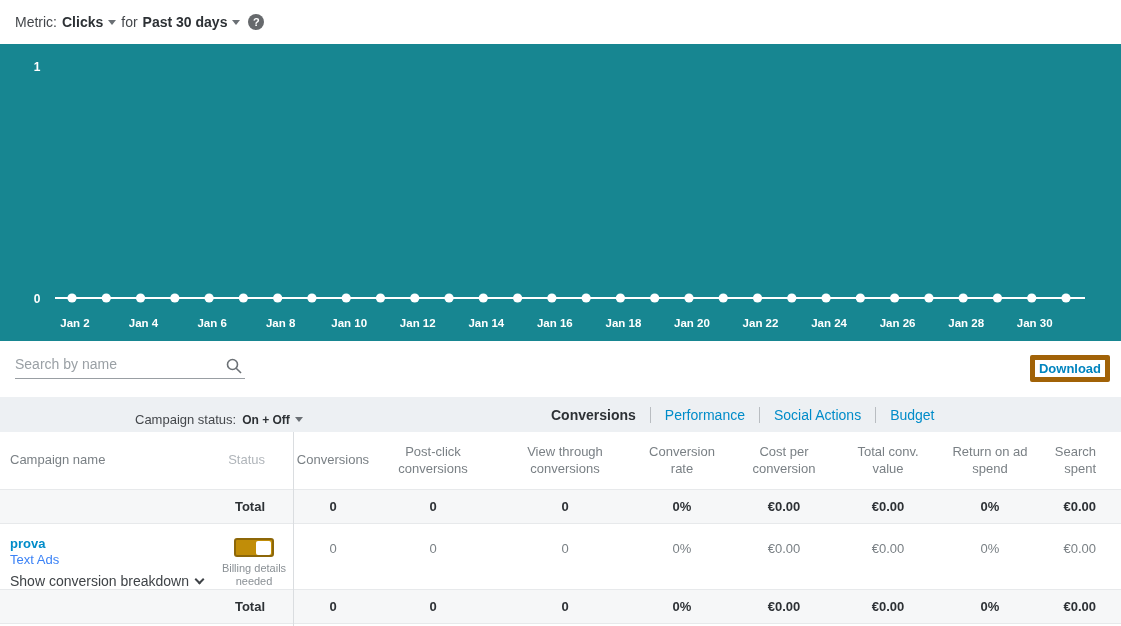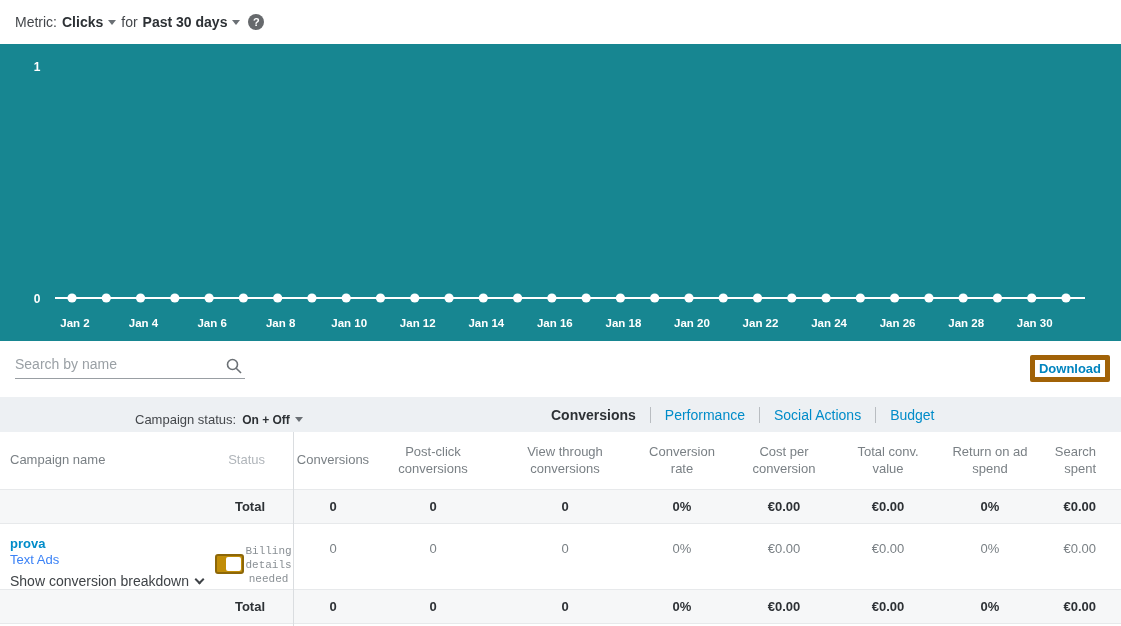--- a/index.html
+++ b/index.html
@@ -63,22 +63,22 @@
   .data-row .cell { align-items:flex-start; padding-top:17px; color:#7a8085; }
   .col-divider { position:absolute; left:293px; top:0; width:1px; height:194px; background:#dadde0; }
 
   .campaign-cell { flex-direction:column; align-items:flex-start !important; justify-content:flex-end; padding-top:10px !important; }
   .campaign-link { color:#008cc9; font-weight:bold; font-size:13px; cursor:pointer; }
   .campaign-type { color:#3b82f6; font-size:13px; margin-top:1px; }
   .breakdown { color:#3f4347; font-size:14px; margin-top:6px; cursor:pointer; }
   .chev { display:inline-block; width:7px; height:7px; border-right:2px solid #3f4347;
           border-bottom:2px solid #3f4347; transform:rotate(45deg); margin-left:7px; vertical-align:3px; }
 
-  .status-cell { flex-direction:row; align-items:center !important; justify-content:flex-start;
-                 padding:14px 0 0 0 !important;font-family:Liberation Mono, monospace; }
+  .status-cell { flex-direction:column; align-items:center !important; justify-content:flex-start;
+                 padding:14px 0 0 0 !important; }
   .toggle { position:relative; width:40px; height:20px; background:#c18d08; border:2px solid #8d6708;
             border-radius:3px; cursor:pointer; }
   .toggle-knob { position:absolute; right:1px; top:1px; width:15px; height:14px; background:#fff; border-radius:2px; }
   .status-note { margin-top:5px; font-size:11px; color:#8a9095; line-height:1.25; width:70px; text-align:center; }
 </style>
 </head>
 <body>
 
 <div class="page">
 

